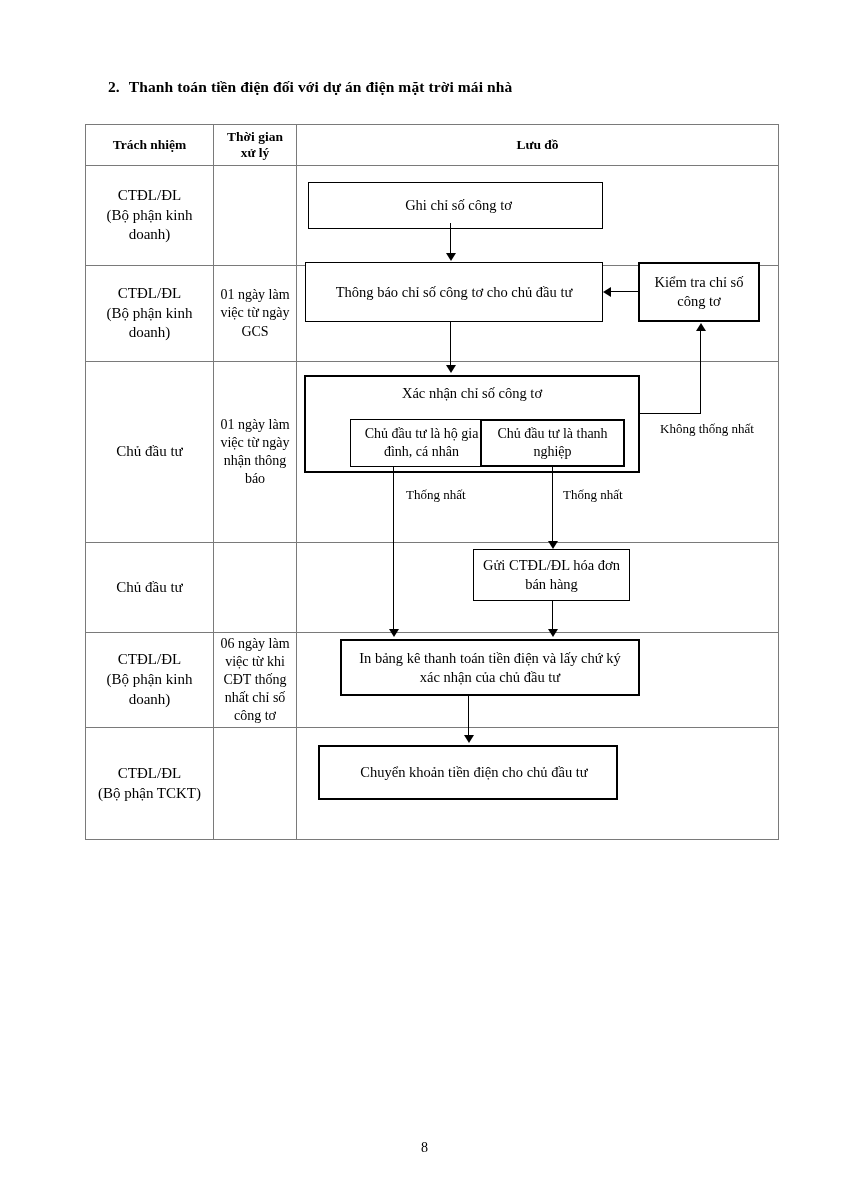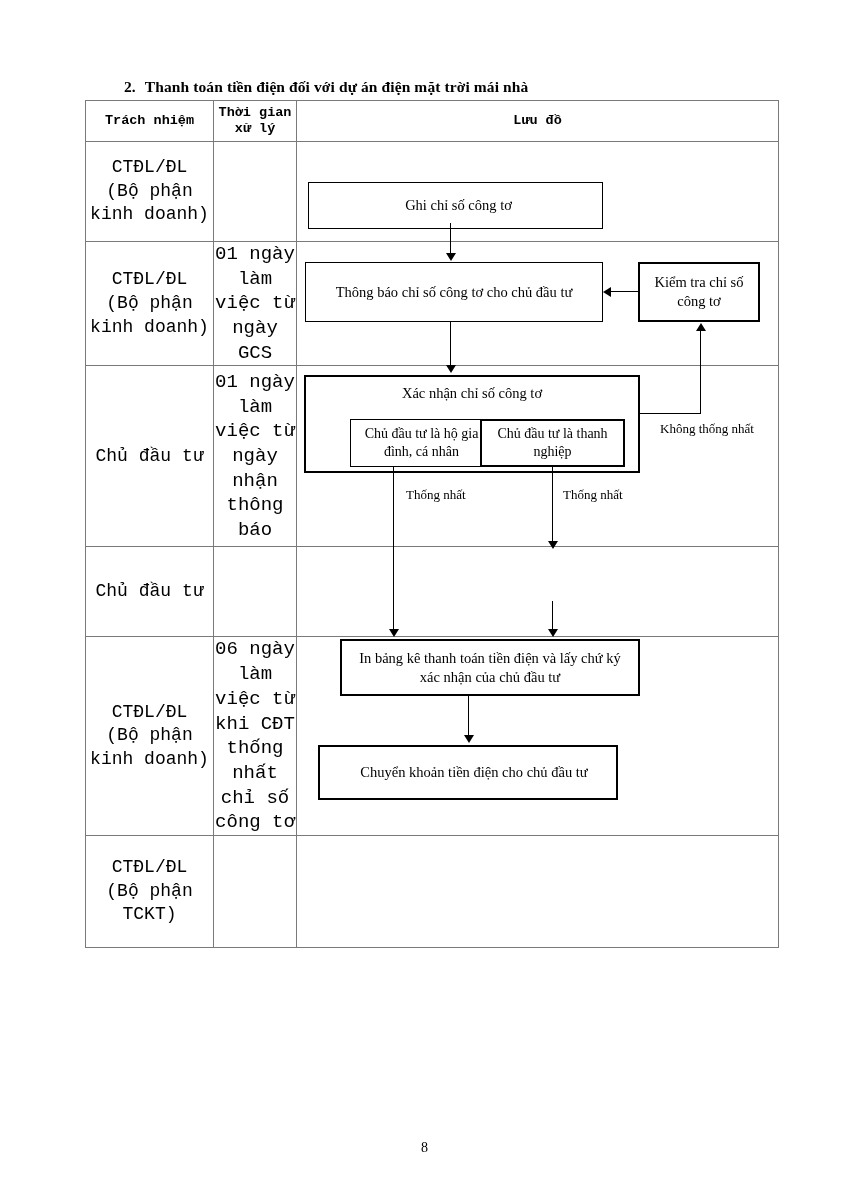--- a/index.html
+++ b/index.html
@@ -24,58 +24,56 @@
   }
 
   #doc-title {
     position: absolute;
     left: 108px;
     top: 78px;
     font-size: 15.5px;
     font-weight: bold;
     letter-spacing: 0.1px;
     white-space: nowrap;
-    margin-left: 16px;
   }
   #doc-title .num { margin-right: 9px; }
 
   
   #proc-table {
     position: absolute;
     left: 85px;
-    top: 100px;
+    top: 124px;
     width: 693px;
     border-collapse: collapse;
     table-layout: fixed;
-    font-family: Liberation Mono, monospace;
   }
   #proc-table td, #proc-table th {
     border: 1px solid #7a7a7a;
     padding: 0;
     vertical-align: middle;
     text-align: center;
     font-weight: normal;
   }
   #proc-table thead th {
     font-weight: bold;
     font-size: 13.5px;
     line-height: 1.18;
     height: 40px;
   }
   .col-resp { width: 128px; }
   .col-time { width: 83px; }
   .col-flow { width: 482px; }
 
   .cell-resp {
-    font-size: 18px;
+    font-size: 15px;
     line-height: 1.32;
     padding: 2px 6px;
   }
   .cell-time {
-    font-size: 19px;
+    font-size: 14px;
     line-height: 1.30;
     padding: 2px 4px;
   }
   .cell-flow {
     position: relative;
   }
 
   
   .r1 { height: 100px; }
   .r2 { height: 96px; }
@@ -261,20 +259,23 @@
     <div class="flabel" style="left:660px; top:421px;">Không thống nhất</div>
 
     <div class="vline" style="left:393px; top:467px; height:164px;"></div>
     <div class="arrow-down" style="left:389px; top:629px;"></div>
     <div class="flabel" style="left:406px; top:487px;">Thống nhất</div>
 
     <div class="vline" style="left:552px; top:467px; height:76px;"></div>
     <div class="arrow-down" style="left:548px; top:541px;"></div>
     <div class="flabel" style="left:563px; top:487px;">Thống nhất</div>
 
+    <div class="fbox" style="left:473px; top:549px; width:157px; height:52px;">
+      <span>Gửi CTĐL/ĐL hóa đơn bán hàng</span>
+    </div>
     <div class="vline" style="left:552px; top:601px; height:30px;"></div>
     <div class="arrow-down" style="left:548px; top:629px;"></div>
 
     <div class="fbox thick" style="left:318px; top:639px; width:300px; height:57px;margin-left:22px;">
       <span>In bảng kê thanh toán tiền điện và lấy chứ ký xác nhận của chủ đầu tư</span>
     </div>
     <div class="vline" style="left:468px; top:696px; height:41px;"></div>
     <div class="arrow-down" style="left:464px; top:735px;"></div>
 
     <div class="fbox thick" style="left:318px; top:745px; width:300px; height:55px;padding-left:20px;">

